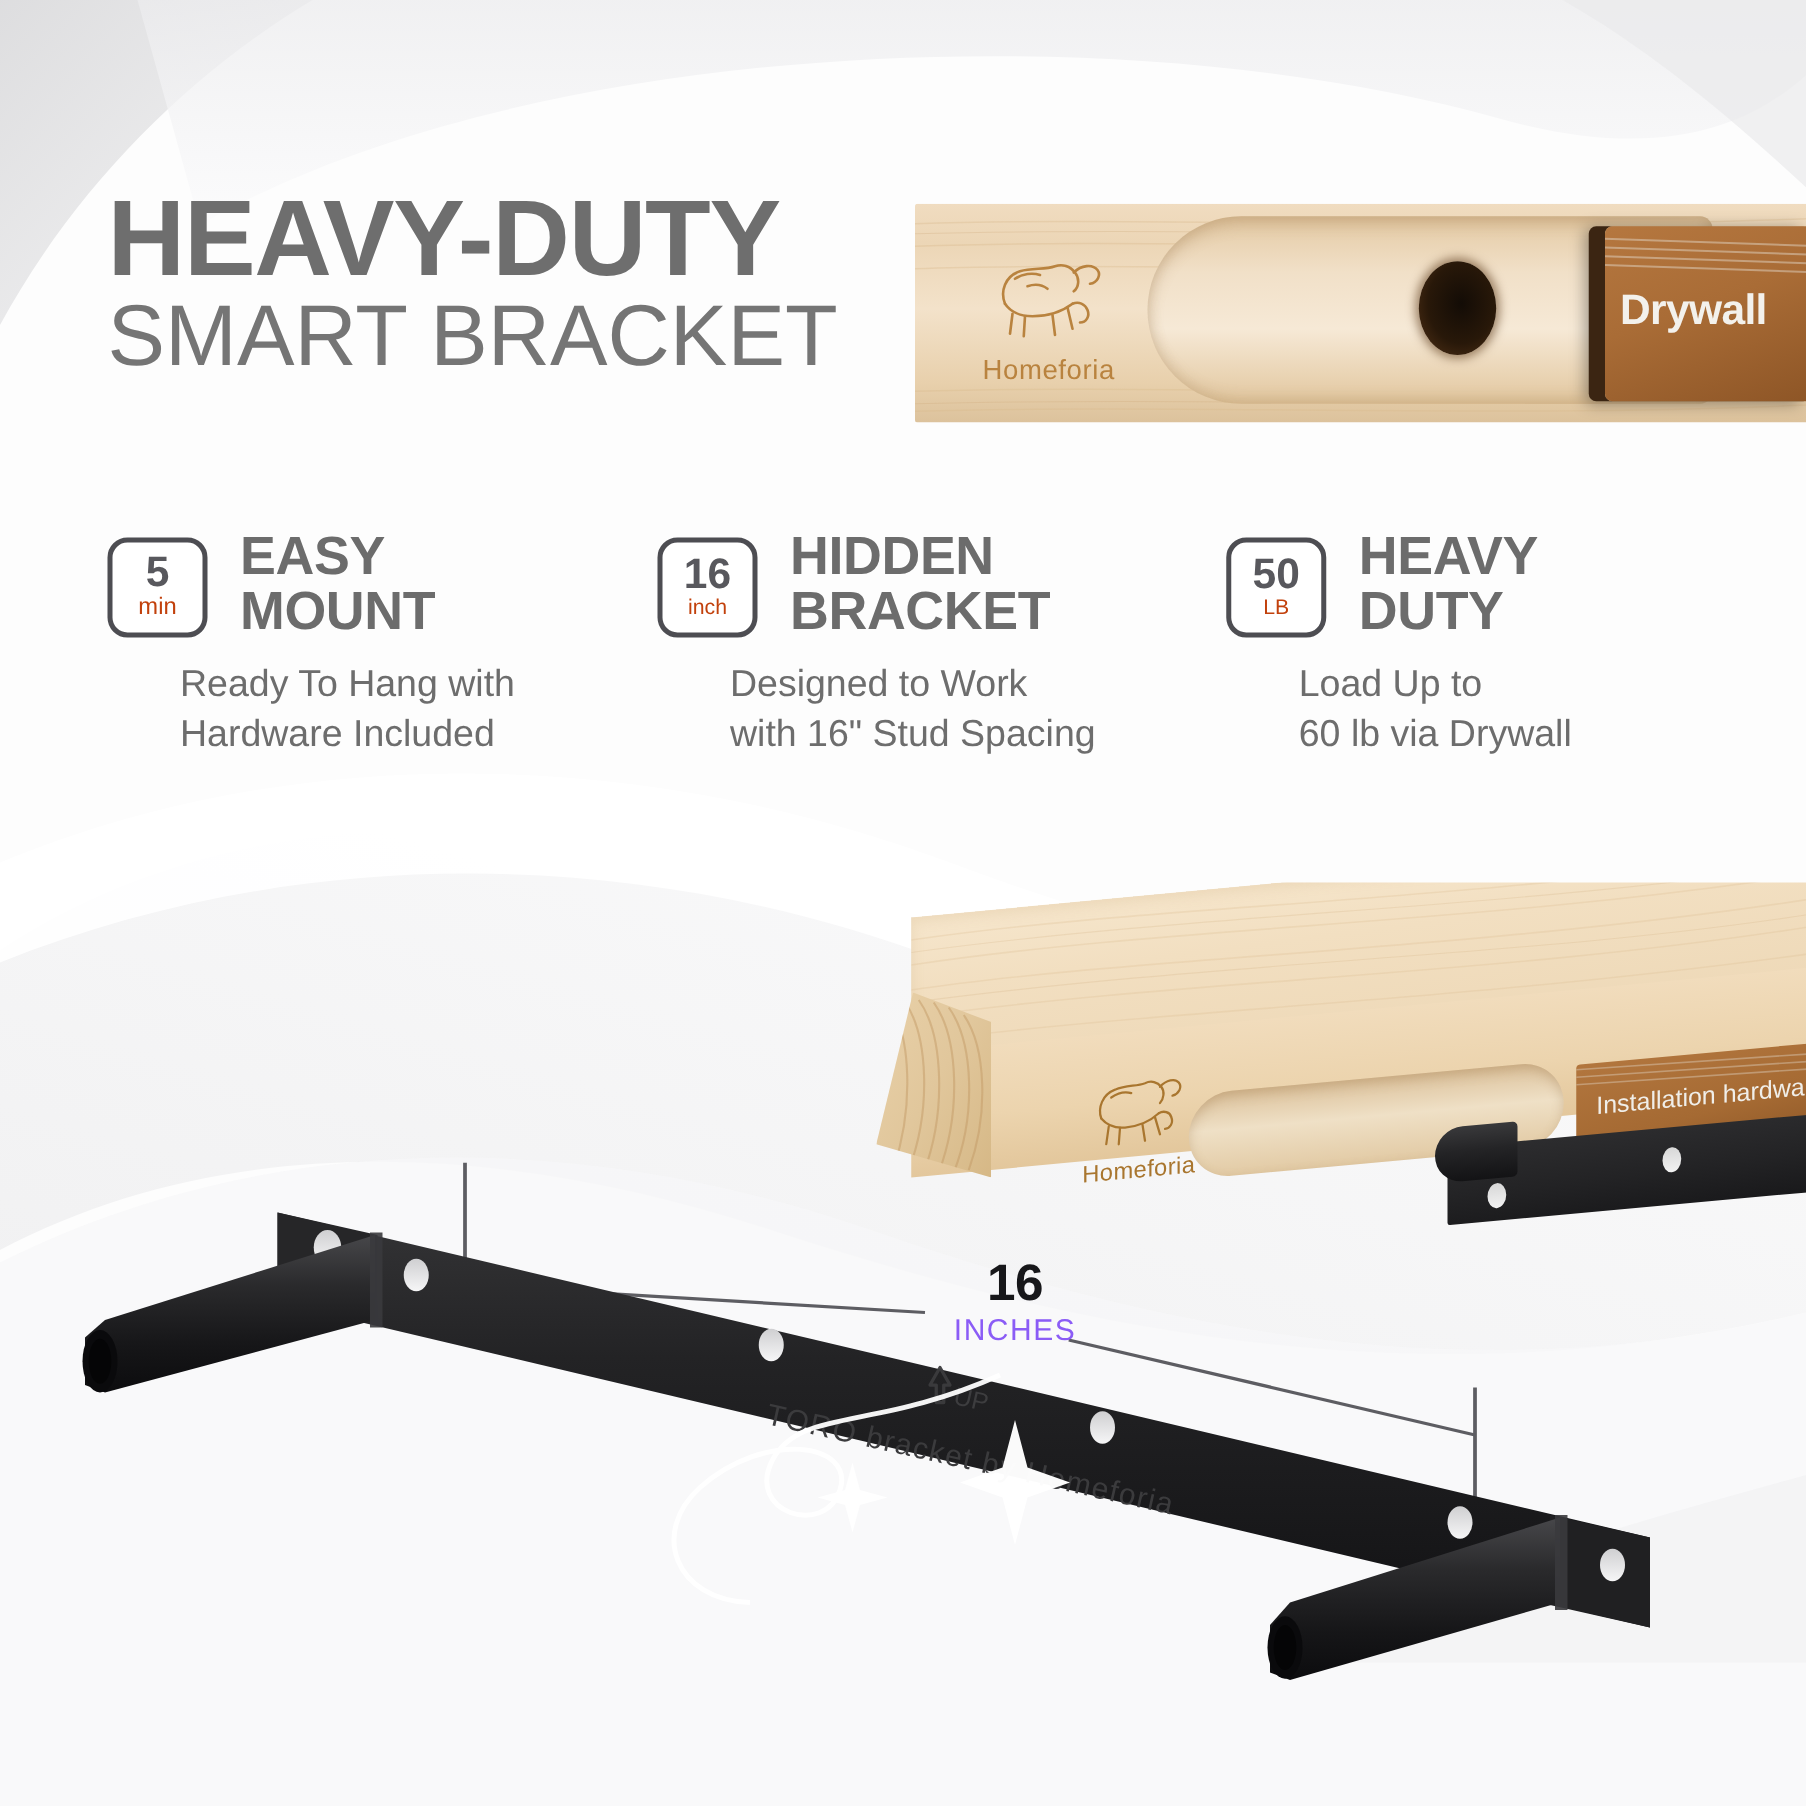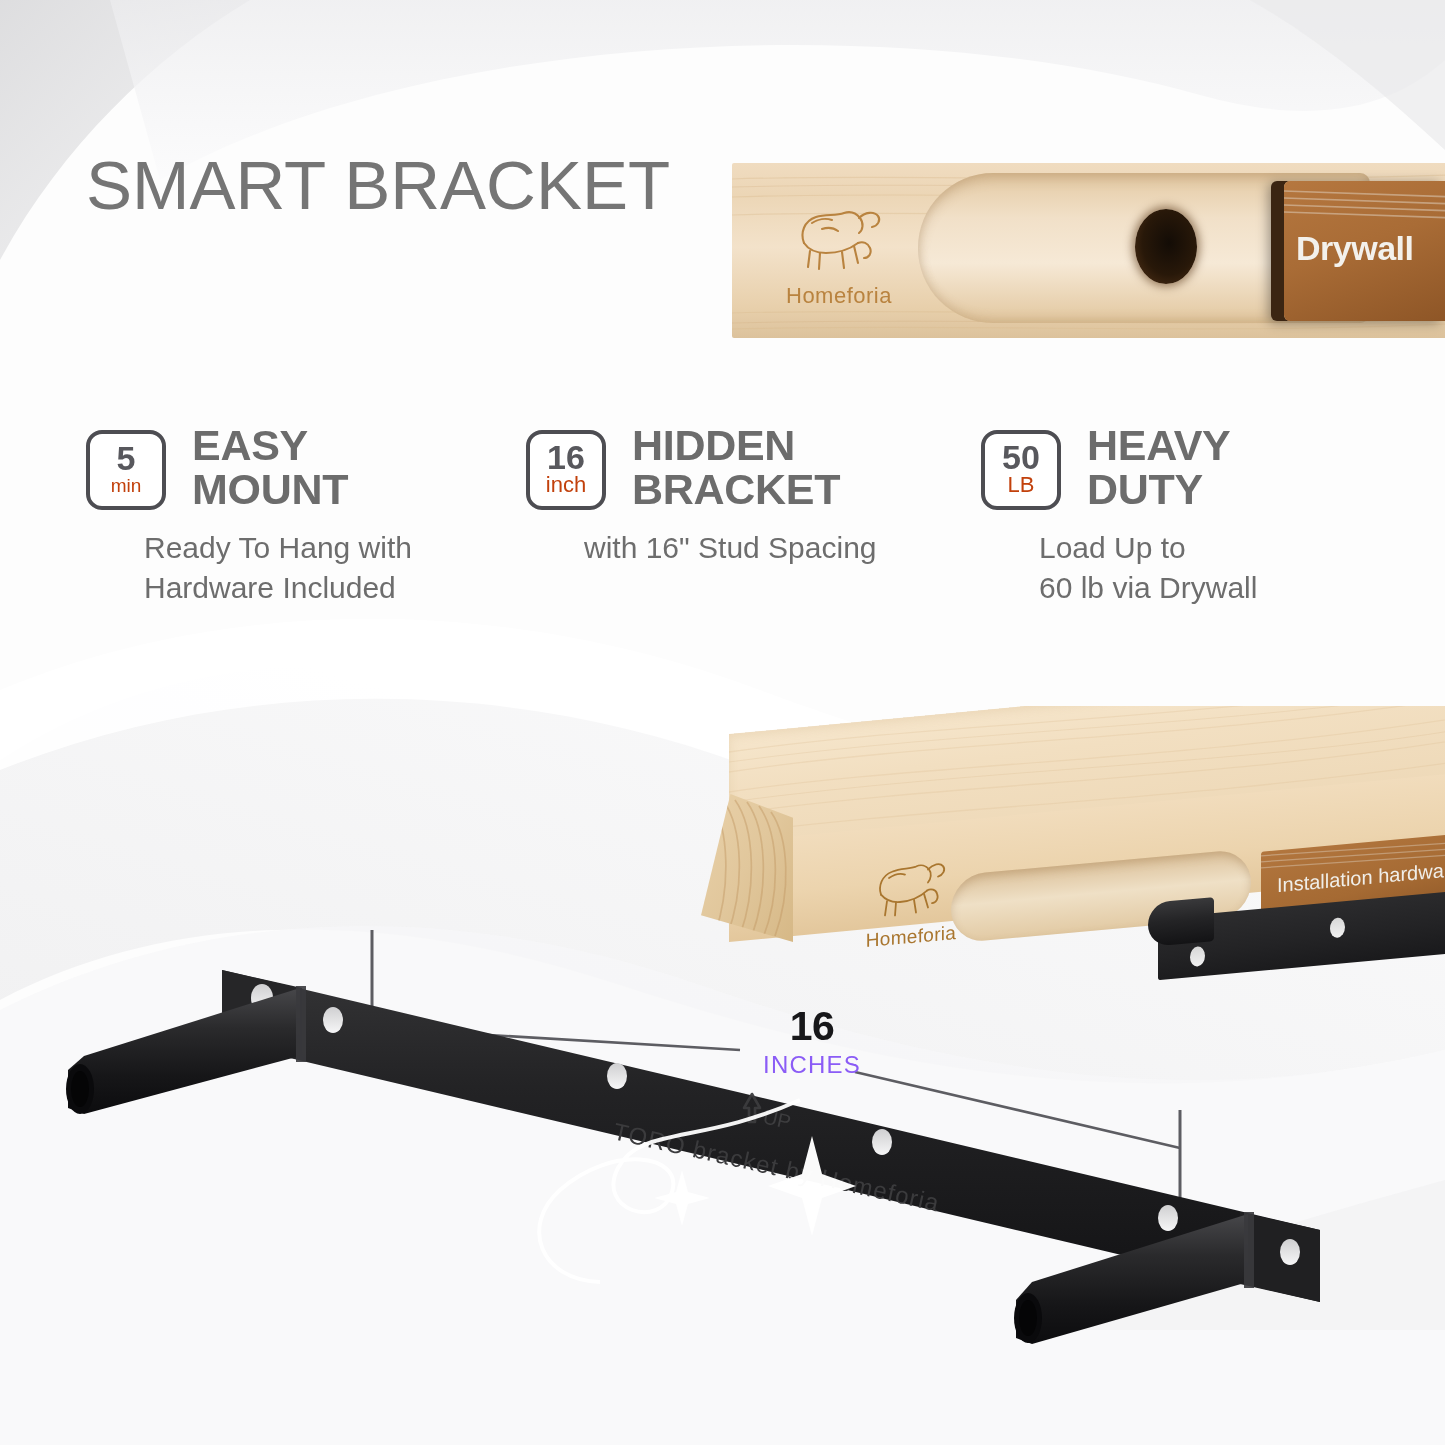--- a/index.html
+++ b/index.html
@@ -73,21 +73,21 @@
   .f3{width:400px;}
   .feat-head{display:flex;align-items:flex-start;}
   .badge{
     width:72px;height:72px;flex:0 0 72px;margin-top:6px;
     border:4px solid #4d4d52;border-radius:16px;
     display:flex;flex-direction:column;align-items:center;justify-content:center;
     background:#ffffff;
   }
   .badge-num{font-size:34px;font-weight:700;color:#58585d;line-height:0.92;margin-top:-2px;}
   .badge-unit{font-size:19px;font-weight:400;color:#c2410c;line-height:1;margin-top:1px;}
-  .badge-unit.small{font-size:22px;}
+  .badge-unit.small{font-size:17px;}
   .feat-title{margin-left:26px;}
   .feat-title .l{
     font-size:43px;font-weight:700;color:#6c6c6c;line-height:1.02;
     letter-spacing:-.3px;white-space:nowrap;display:block;
   }
   .feat-desc{margin-left:58px;margin-top:16px;}
   .feat-desc .d{
     font-size:30px;font-weight:400;color:#6d6d6d;line-height:1.34;
     white-space:nowrap;display:block;
   }
@@ -198,20 +198,21 @@
       <path d="M160,180 C420,30 900,10 1200,95 C1330,131 1400,100 1445,60 L1445,0 L110,0 Z" fill="url(#gB)" opacity="0.75"></path>
       <path d="M1250,0 L1445,0 L1445,150 C1380,90 1320,40 1250,0 Z" fill="#e9e9eb" opacity="0.7"></path>
       <path d="M0,760 C180,640 420,640 640,720 C900,815 1150,860 1445,790 L1445,1050 C1150,1120 880,1070 620,985 C400,912 180,905 0,1000 Z" fill="url(#gC)" opacity="0.55"></path>
       <path d="M0,1010 C220,900 470,905 700,985 C960,1075 1200,1110 1445,1050 L1445,1445 L0,1445 Z" fill="#f7f7f8" opacity="0.75"></path>
       <path d="M0,690 C240,590 520,600 760,690 C1010,784 1240,820 1445,760 L1445,835 C1230,895 1000,860 745,765 C515,680 245,672 0,770 Z" fill="#ffffff" opacity="0.9"></path>
       <path d="M1445,1180 C1300,1220 1150,1260 1040,1330 L1445,1330 Z" fill="#f0f0f1" opacity="0.6"></path>
     </svg>
   </div>
 
   <div class="title-block">
+    <div class="title-main">HEAVY-DUTY</div>
     <div class="title-sub">SMART BRACKET</div>
   </div>
 
   <div class="photo-top">
     <div class="wood-top"></div>
     <svg class="wood-grain" viewBox="0 0 715 175" preserveAspectRatio="none">
       <g stroke="#d9b98c" stroke-width="1.2" fill="none" opacity="0.7">
         <path d="M0,16 C180,10 420,22 715,12"></path>
         <path d="M0,34 C200,27 430,40 715,28"></path>
         <path d="M0,52 C160,46 450,58 715,46"></path>
@@ -279,20 +280,21 @@
         <div class="badge">
           <span class="badge-num">16</span>
           <span class="badge-unit small">inch</span>
         </div>
         <div class="feat-title">
           <span class="l">HIDDEN</span>
           <span class="l">BRACKET</span>
         </div>
       </div>
       <div class="feat-desc">
+        <span class="d">Designed to Work</span>
         <span class="d">with 16" Stud Spacing</span>
       </div>
     </div>
 
     <div class="feature f3">
       <div class="feat-head">
         <div class="badge">
           <span class="badge-num">50</span>
           <span class="badge-unit small">LB</span>
         </div>

